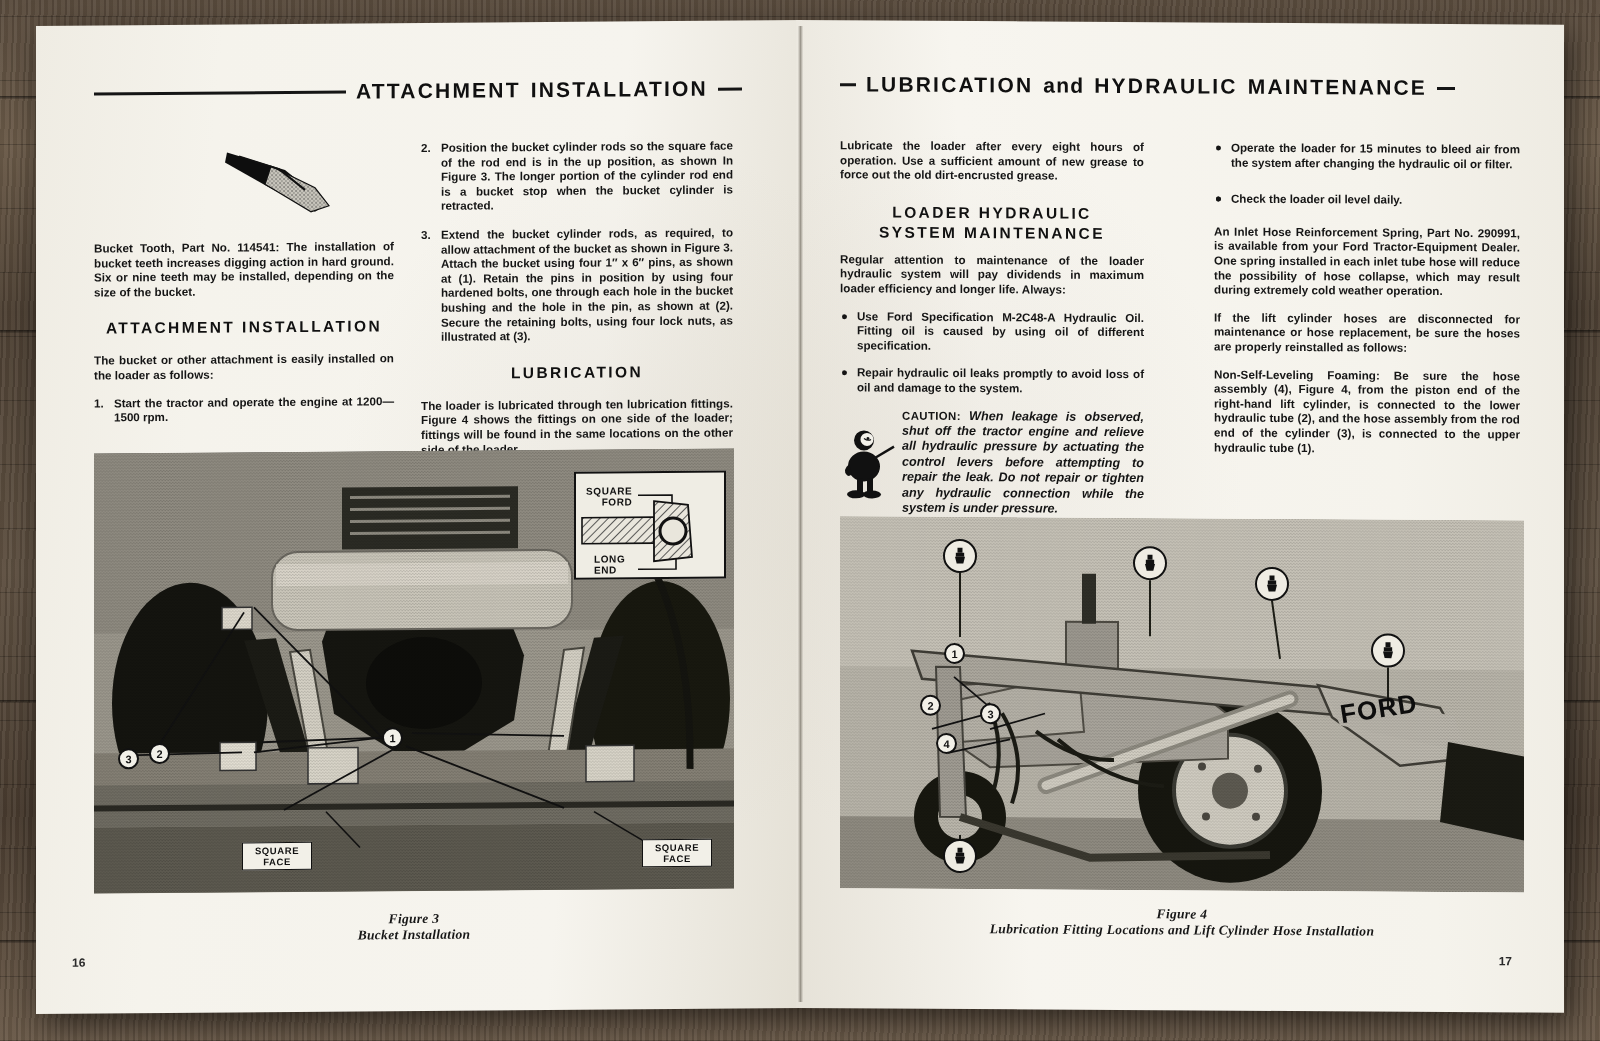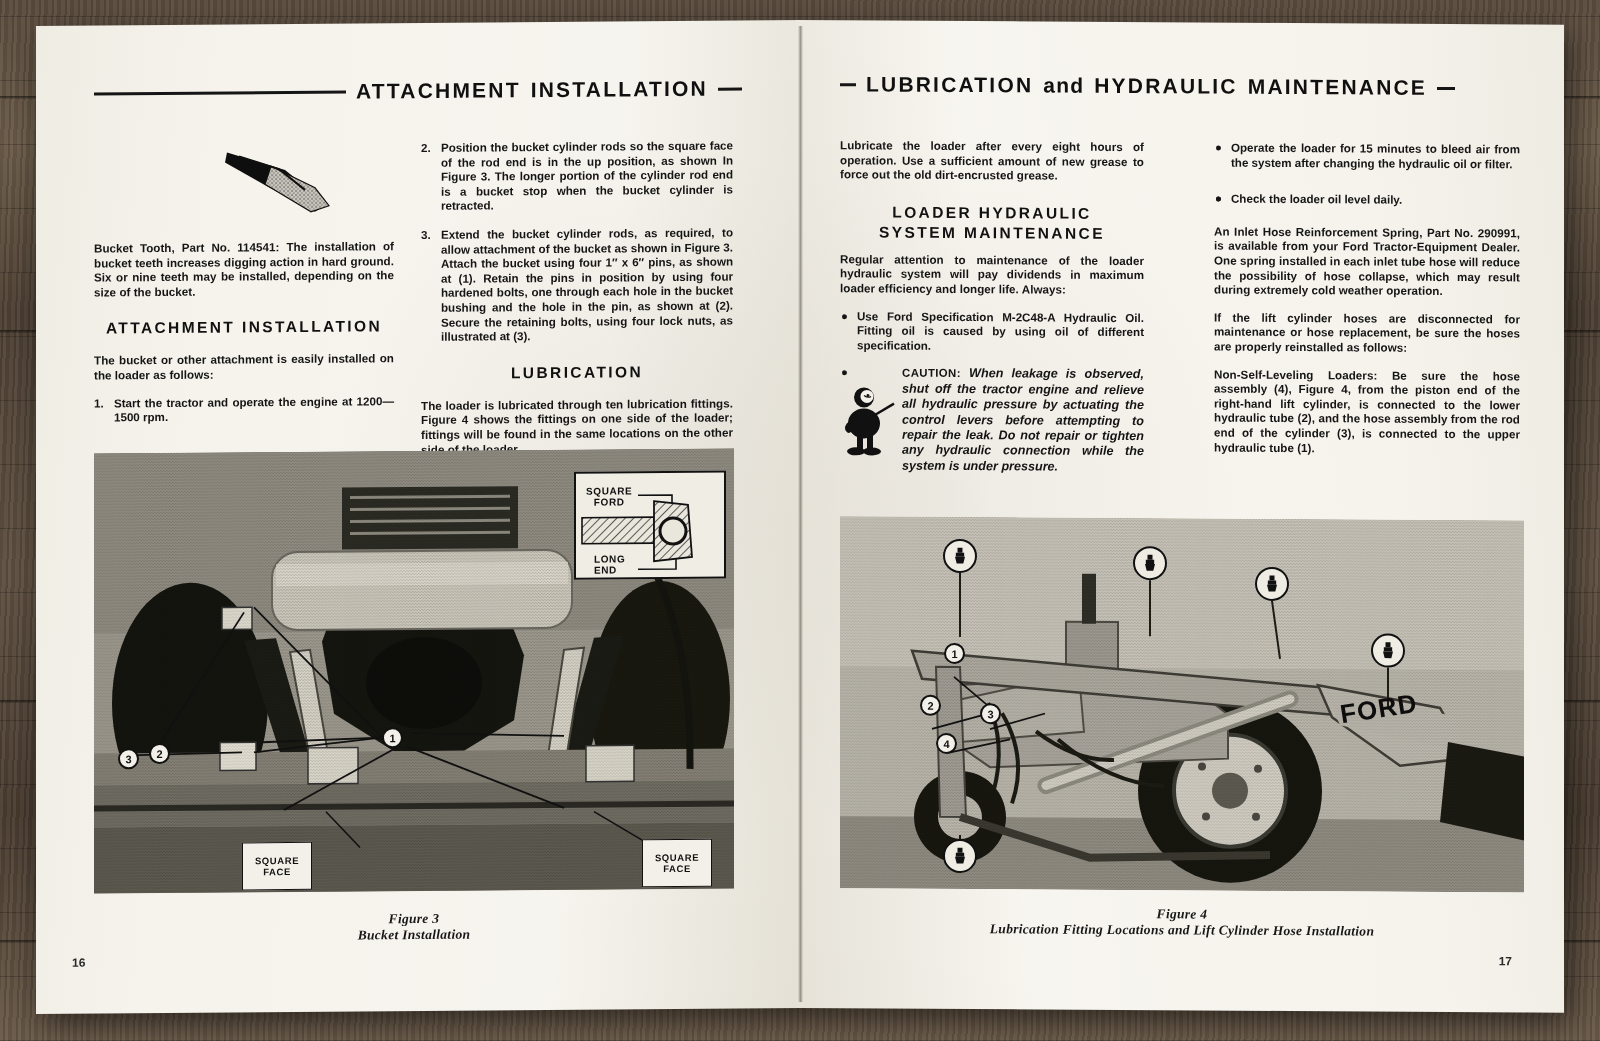--- a/index.html
+++ b/index.html
@@ -192,21 +192,21 @@
     background: #f2f0e8; border: 2px solid #111;
     color: #111; font-size: 11px; font-weight: 700;
     display: flex; align-items: center; justify-content: center;
     z-index: 4;
   }
   .tagbox {
     position: absolute;
     background: #f2f0e8; border: 1.5px solid #111;
     color: #111; font-size: 9.5px; font-weight: 700;
     line-height: 11px; text-align: center;
-    padding: 12px 4px; letter-spacing: .6px;
+    padding: 2px 4px; letter-spacing: .6px;
     z-index: 4;
   }
 
   
   #inset {
     position: absolute;
     background: #efede4; border: 2px solid #111;
     z-index: 6;
   }
   .inset-label {
@@ -385,21 +385,21 @@
                   <rect width="6" height="6" fill="#e9e6dc"></rect>
                   <line x1="0" y1="0" x2="0" y2="6" stroke="#333" stroke-width="1.6"></line>
                 </pattern>
               </defs>
               <rect x="6" y="44" width="72" height="26" fill="url(#hatch)" stroke="#111" stroke-width="1.6"></rect>
               <path d="M78 28 L112 32 L116 84 L78 88 Z" fill="url(#hatch)" stroke="#111" stroke-width="1.8"></path>
               <circle cx="97" cy="58" r="13" fill="#e9e6dc" stroke="#111" stroke-width="3"></circle>
               <polyline points="62,22 96,22 96,30" fill="none" stroke="#111" stroke-width="1.6"></polyline>
               <polyline points="62,96 100,96 100,86" fill="none" stroke="#111" stroke-width="1.6"></polyline>
             </svg>
-            <div class="inset-label" style="left:10px; top:12px; text-align:center;">
+            <div class="inset-label" style="left:10px; top:12px; text-align:right;">
               <div>SQUARE</div>
               <div>FORD</div>
             </div>
             <div class="inset-label" style="left:18px; top:80px; text-align:left;">
               <div>LONG</div>
               <div>END</div>
             </div>
           </div>
         </div>
 
@@ -434,20 +434,21 @@
 
           <p class="body">Regular attention to maintenance of the loader hydraulic system will pay dividends in maximum loader efficiency and longer life.  Always:</p>
 
           <ul class="bul">
             <li>
               <span class="dot"></span>
               <span>Use Ford Specification M-2C48-A Hydraulic Oil. Fitting oil is caused by using oil of different specification.</span>
             </li>
             <li>
               <span class="dot"></span>
+              <span>Repair hydraulic oil leaks promptly to avoid loss of oil and damage to the system.</span>
             </li>
           </ul>
 
           <div class="caution-wrap">
             <div class="caution-man">
               <svg viewBox="0 0 58 78" width="58" height="78">
                 <circle cx="24" cy="16" r="10" fill="#111"></circle>
                 <circle cx="27" cy="15" r="6.5" fill="#f3f1ea"></circle>
                 <circle cx="28" cy="14" r="1.5" fill="#111"></circle>
                 <path d="M24 14 q4 3 7 1" stroke="#111" stroke-width="1.2" fill="none"></path>
@@ -479,21 +480,21 @@
               <span class="dot"></span>
               <span>Check the loader oil level daily.</span>
             </li>
           </ul>
 
           <p class="body">An Inlet Hose Reinforcement Spring, Part No. 290991, is available from your Ford Tractor-Equipment Dealer. One spring installed in each inlet tube hose will reduce the possibility of hose collapse, which may result during extremely cold weather operation.</p>
 
           <p class="body">If the lift cylinder hoses are disconnected for maintenance or hose replacement, be sure the hoses are properly reinstalled as follows:</p>
 
           <p class="body">
-            <span class="lead">Non-Self-Leveling Loaders:</span><span> Be sure the hose assembly (4), Figure 4, from the piston end of the right-hand lift cylinder, is connected to the lower hydraulic tube (2), and the hose assembly from the rod end of the cylinder (3), is connected to the upper hydraulic tube (1).</span>
+            <span class="lead">Non-Self-Leveling Foaming:</span><span> Be sure the hose assembly (4), Figure 4, from the piston end of the right-hand lift cylinder, is connected to the lower hydraulic tube (2), and the hose assembly from the rod end of the cylinder (3), is connected to the upper hydraulic tube (1).</span>
           </p>
         </div>
 
         <div class="figbox" style="left:44px; top:496px; width:684px; height:372px;">
           <svg viewBox="0 0 684 372" width="684" height="372" style="position:absolute;inset:0;">
             <rect x="0" y="0" width="684" height="372" fill="#b7b3a8"></rect>
             <rect x="0" y="0" width="684" height="150" fill="#c4c0b5"></rect>
             <rect x="0" y="300" width="684" height="72" fill="#8e8a80"></rect>
 
             <circle cx="390" cy="272" r="92" fill="#16160f"></circle>

